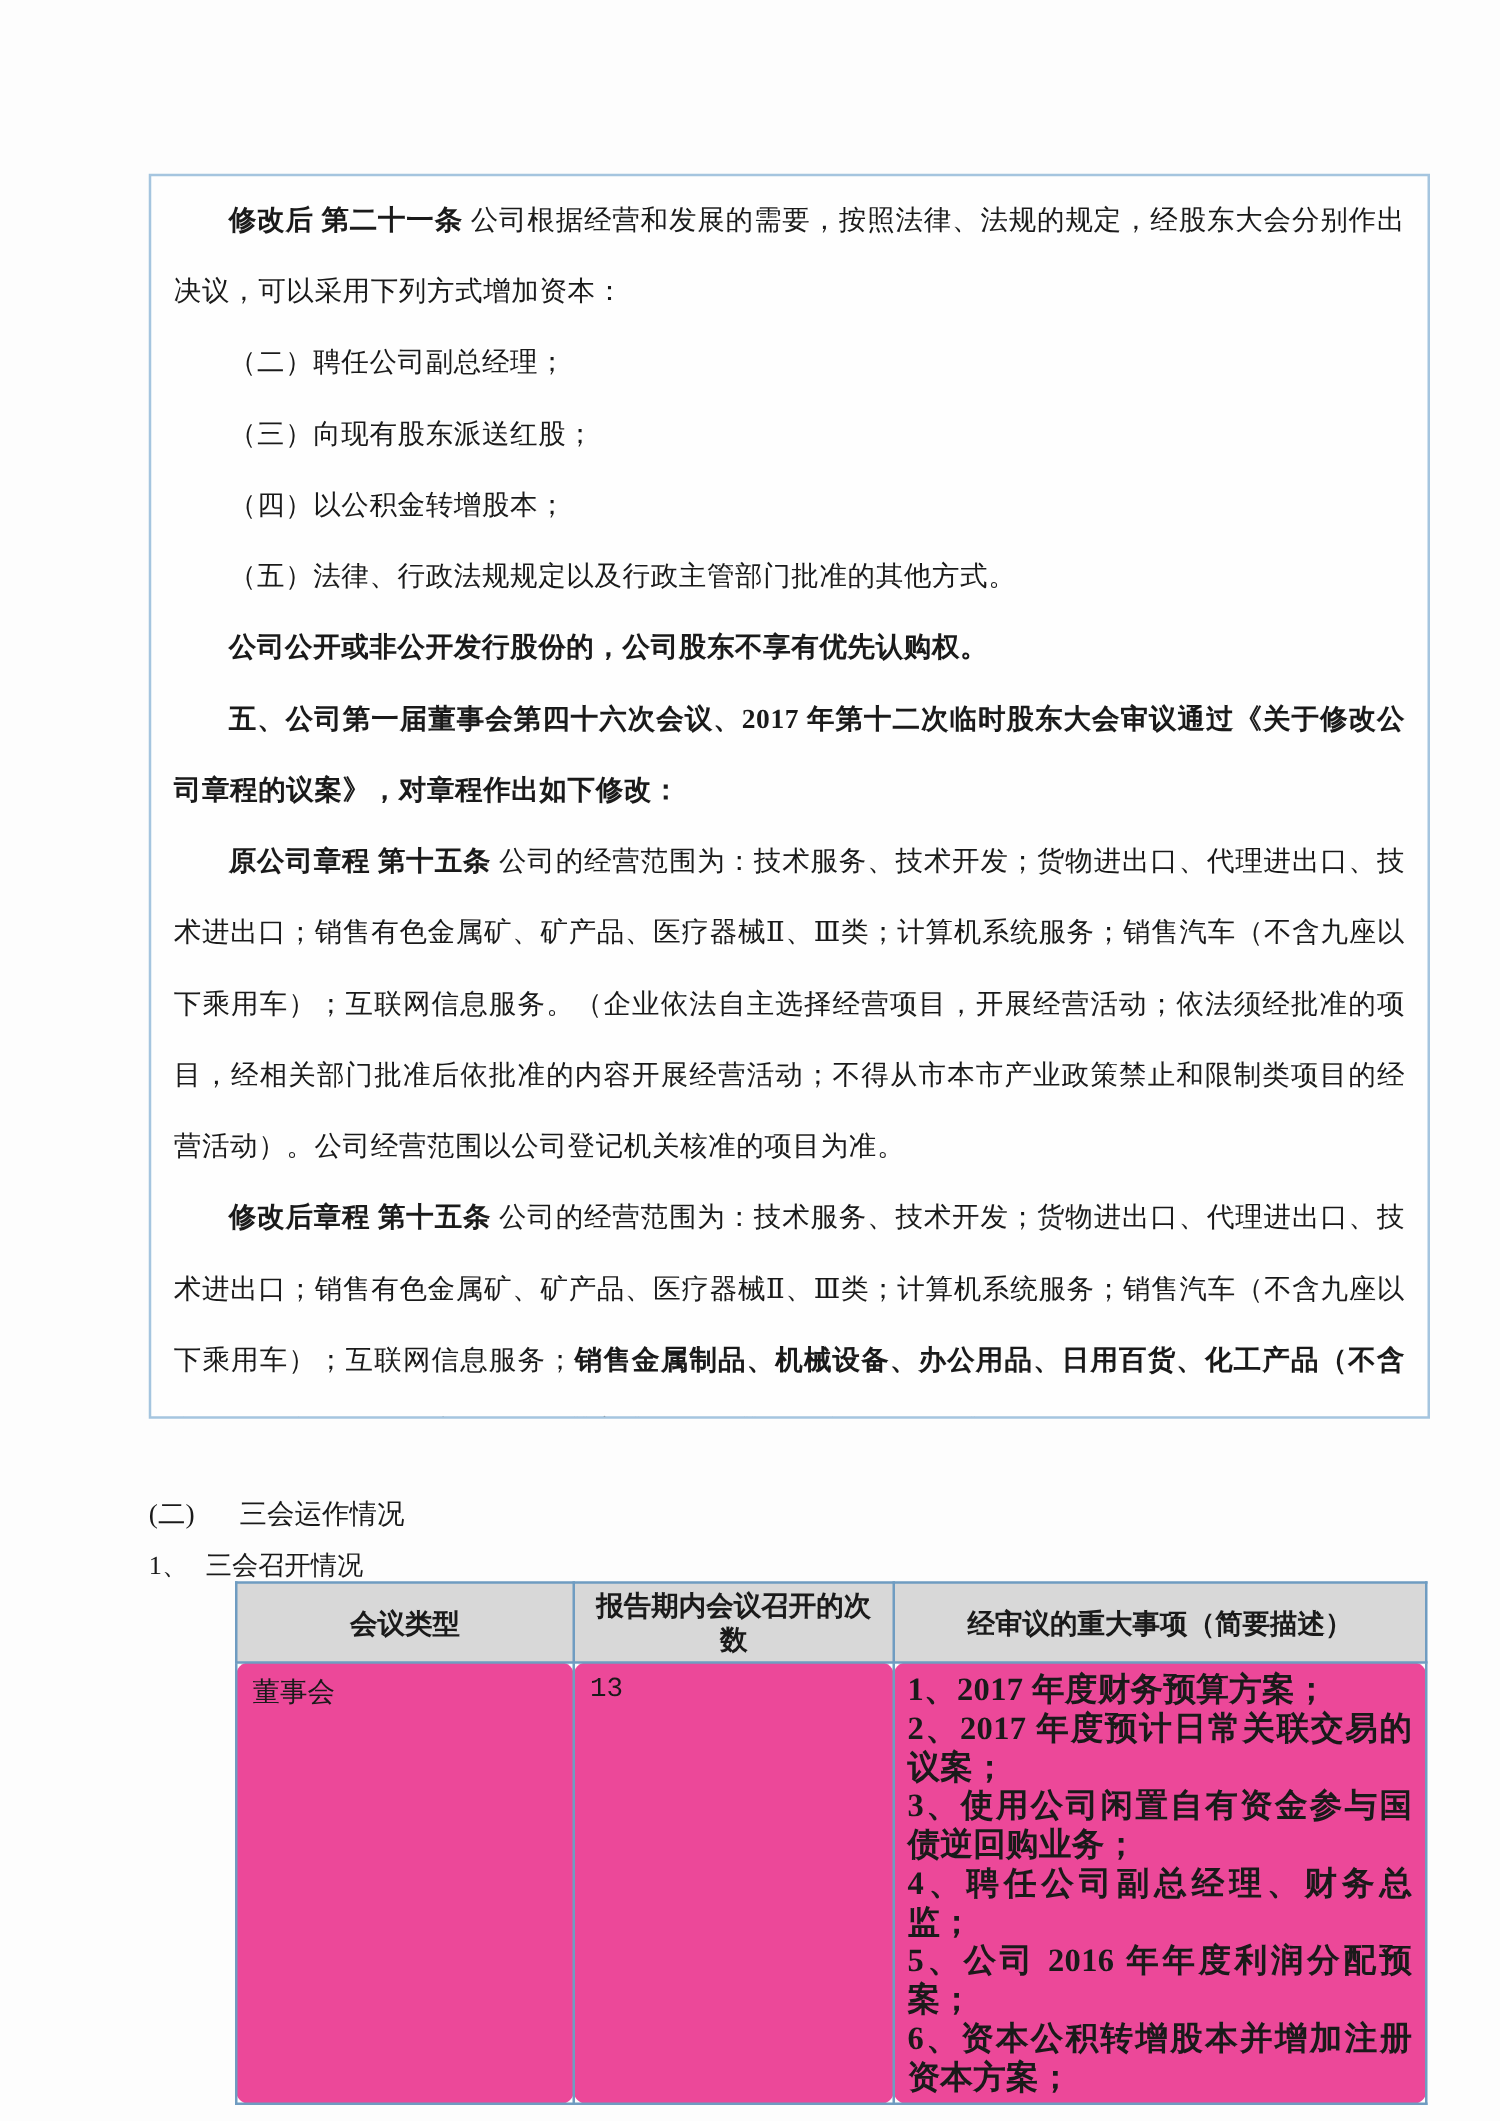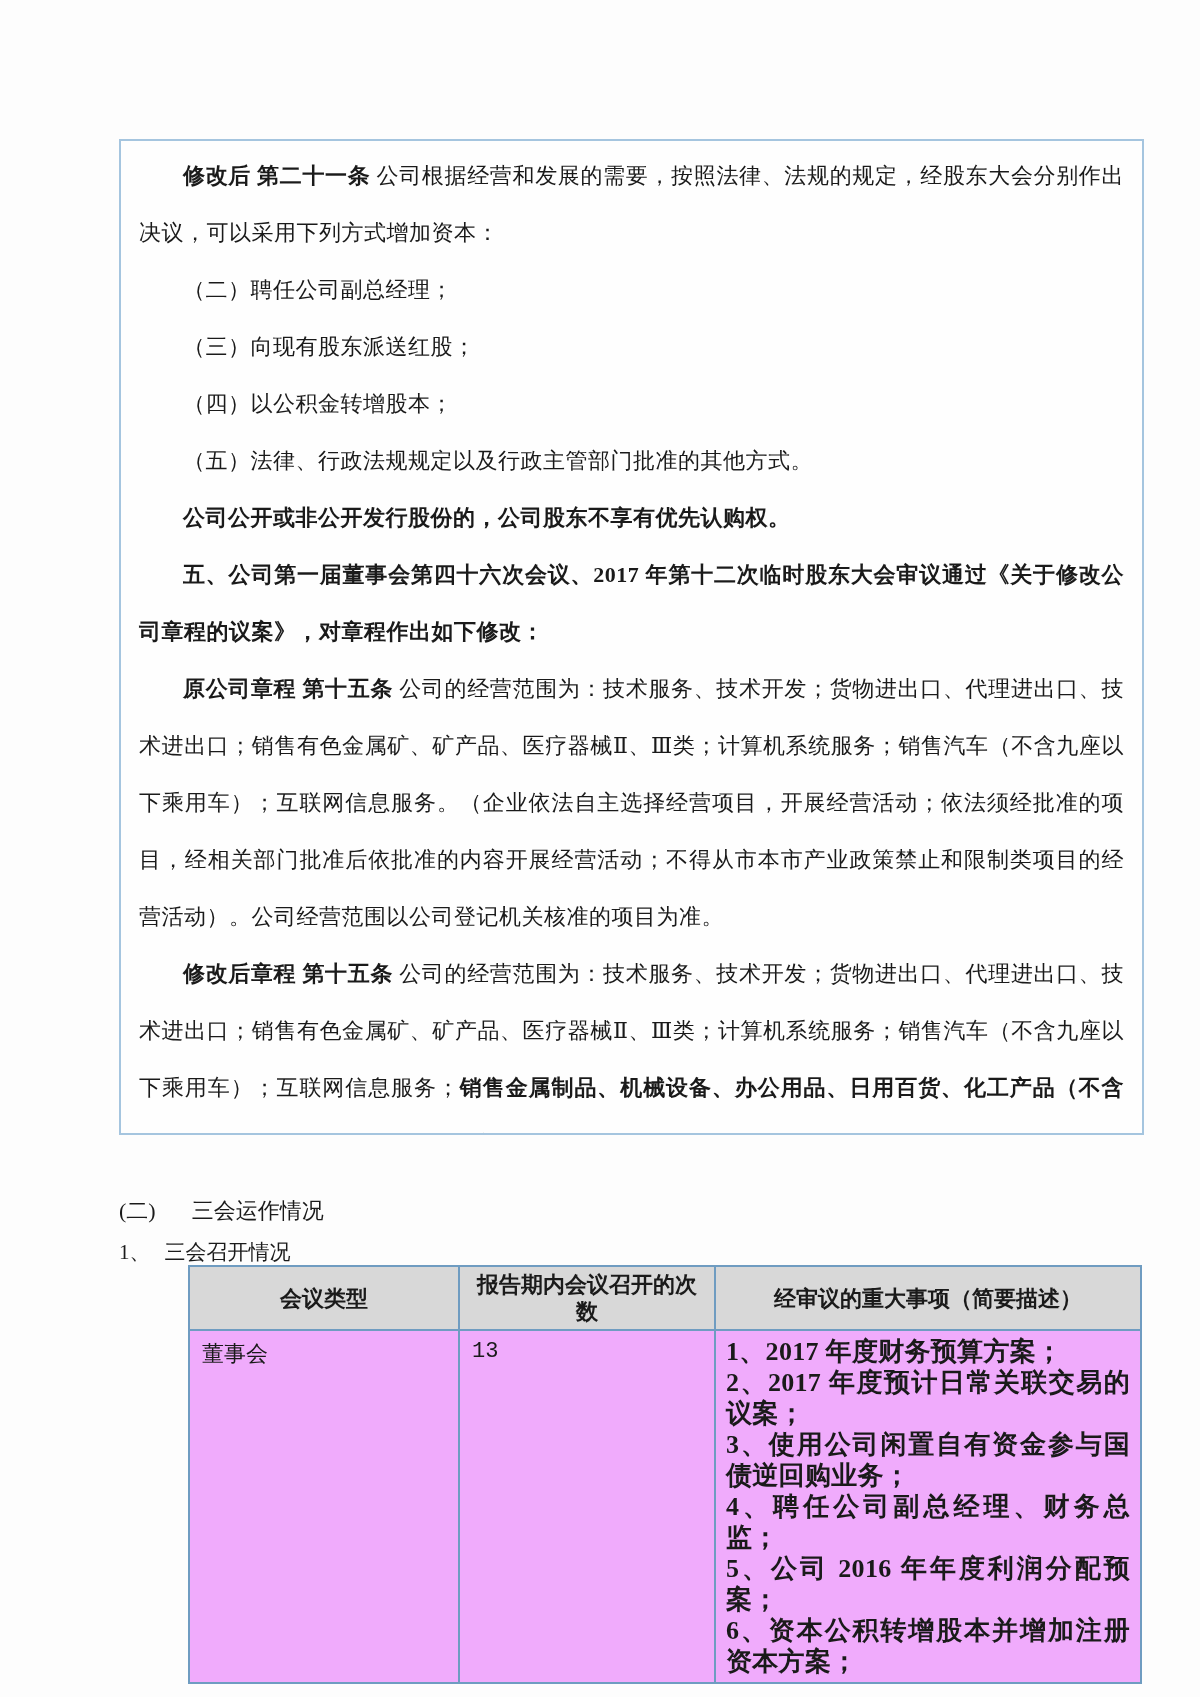--- a/index.html
+++ b/index.html
@@ -62,21 +62,22 @@
     background:var(--header-bg);
     font-size:22px;font-weight:bold;
     height:58px;
     text-align:center;vertical-align:middle;
     line-height:27px;
     padding:2px 10px;
   }
   table.meetings td{
     vertical-align:top;
     height:219px;
-    background:#f0abfc;
+    background:#ec4899;
+    border-radius:10px;
   }
   td.cell-type{padding:8px 12px;font-size:22px;}
   td.cell-count{padding:8px 12px;font-size:22px;text-align:left;font-family:Liberation Mono, monospace;}
   td.cell-matters{padding:5px 10px;font-size:26px;font-weight:bold;}
   td.cell-matters div{line-height:31px;text-align:justify;letter-spacing:0.3px;}
 </style>
 </head>
 <body>
 
 <div class="page">

